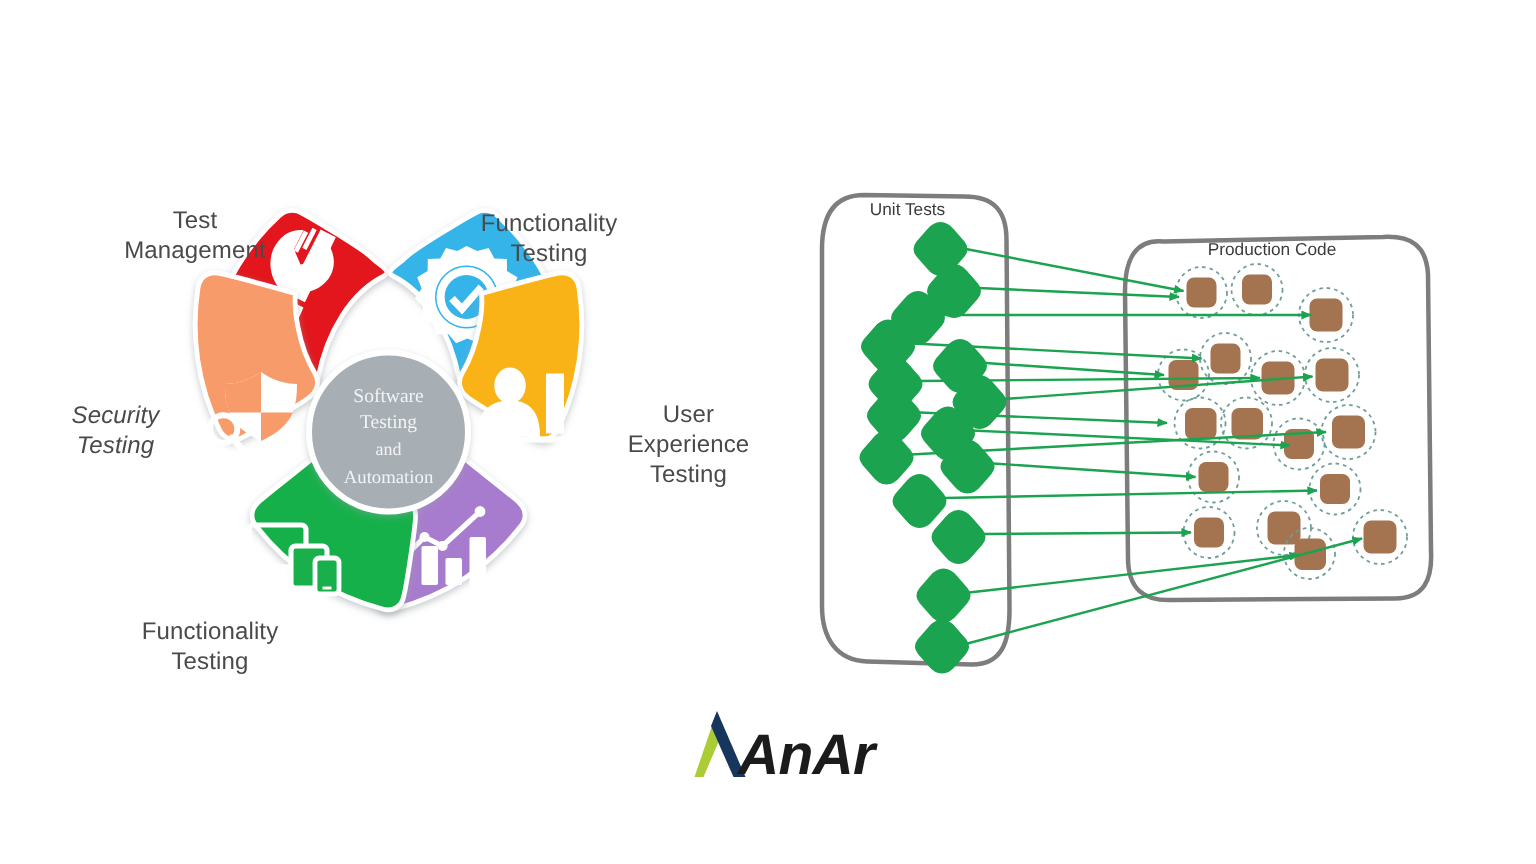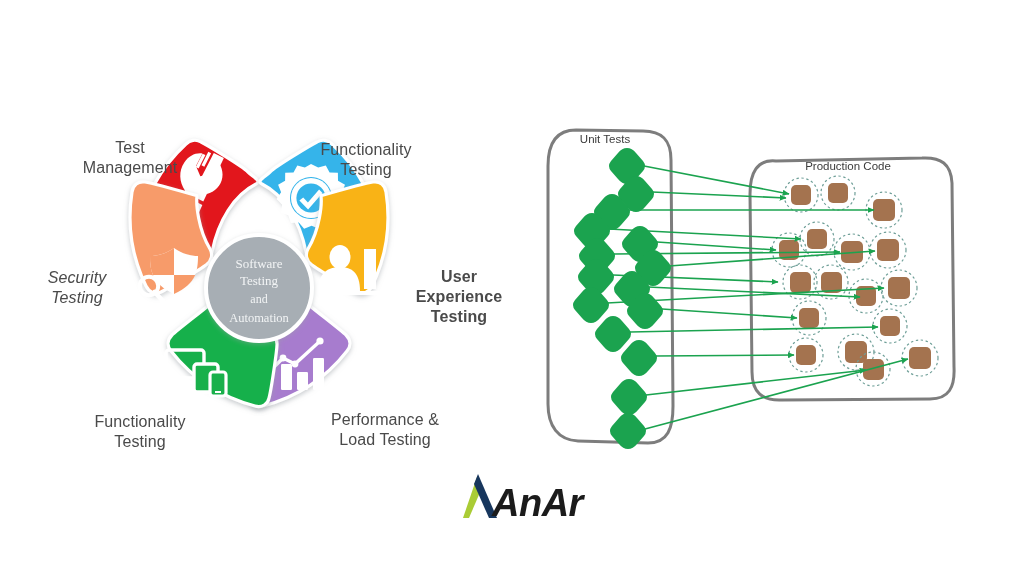--- a/index.html
+++ b/index.html
@@ -344,22 +344,20 @@
       <path d="M463 518 L477 477 L481 490 L469 518 Z" fill="#aacc35"></path>
       <path d="M478 474 L497 518 L489 518 L474 484 Z" fill="#17365d"></path>
       <text class="logo-word" x="492" y="516">AnAr</text>
     </g>
   </svg>
 
   <div class="wheel-label" style="left:82px; top:138px; width:96px;">Test
 Management</div>
   <div class="wheel-label" style="left:310px; top:140px; width:112px;">Functionality
 Testing</div>
-  <div class="wheel-label" style="left:404px; top:267px; width:110px;font-weight:bold;">User Experience
+  <div class="wheel-label" style="left:404px; top:267px; width:110px;">User Experience
 Testing</div>
-  <div class="wheel-label" style="left:330px; top:410px; width:110px;">Performance &amp;
-Load Testing</div>
   <div class="wheel-label" style="left:88px; top:412px; width:104px;">Functionality
 Testing</div>
   <div class="wheel-label" style="left:36px; top:268px; width:82px;font-style:italic;">Security
 Testing</div>
 
 </div>
 
 </body></html>

